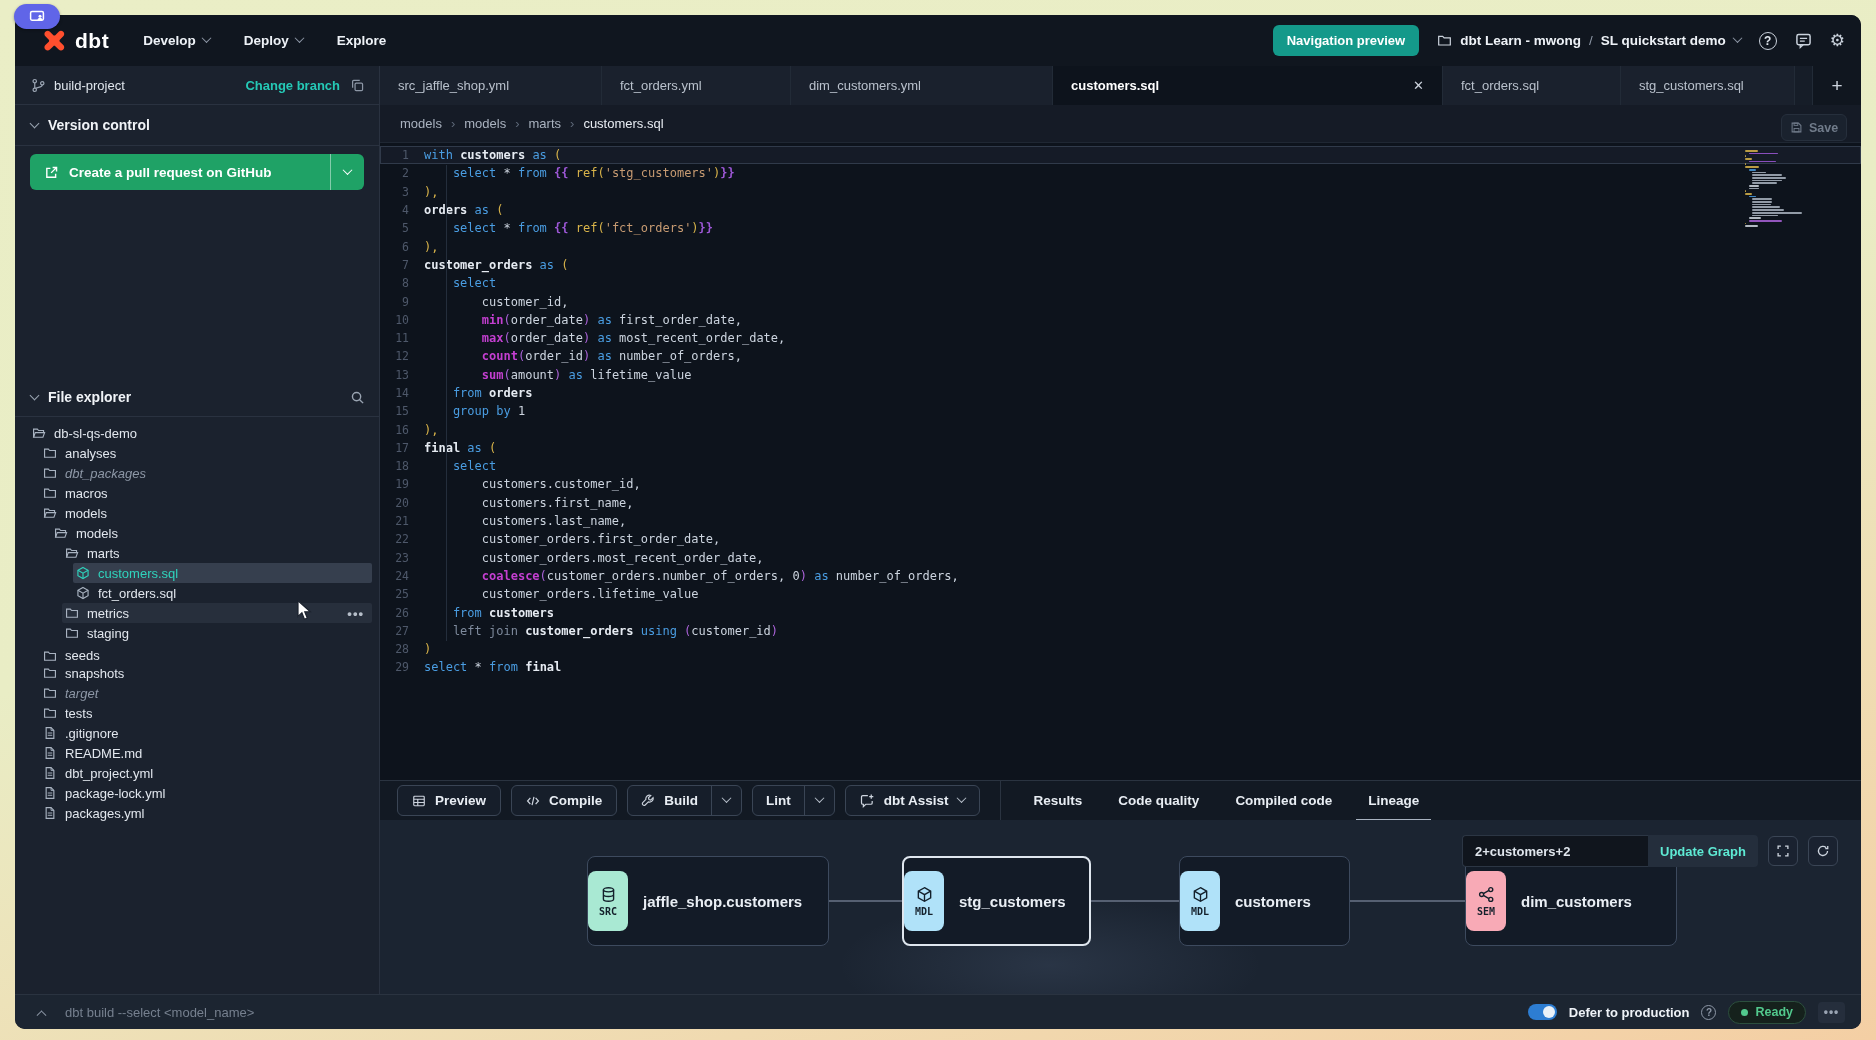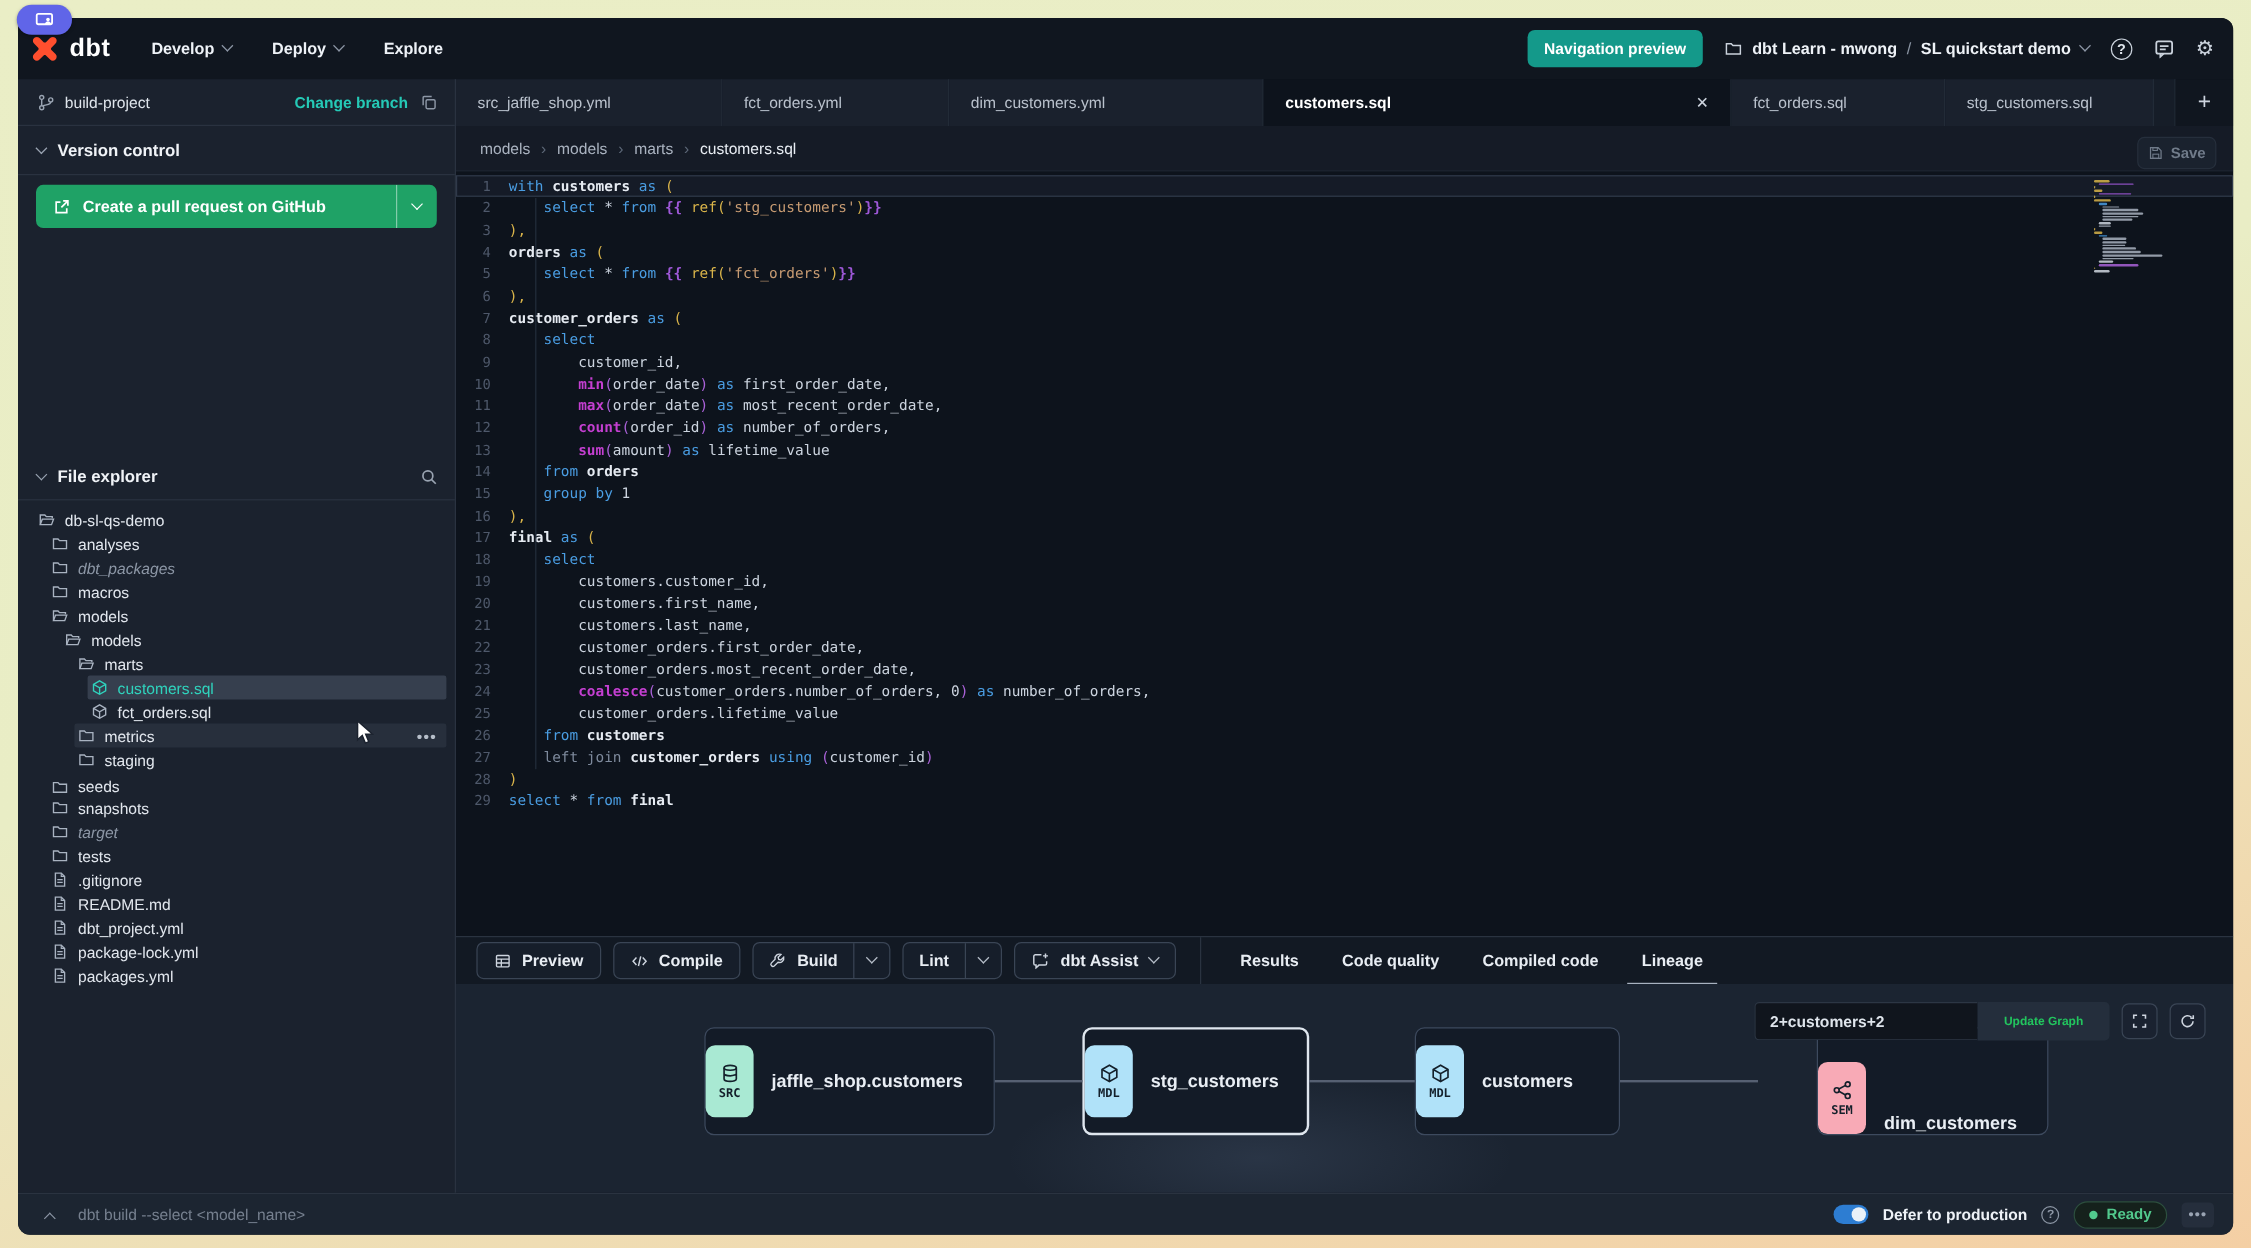--- a/index.html
+++ b/index.html
@@ -19,21 +19,21 @@
     display:flex; flex-direction:column;
     color:#dfe5ec; font-size:13px;
   }
   #badge {
     position:absolute; left:14px; top:4px; width:46px; height:25px; z-index:50;
     background:#6065e8; border-radius:13px; display:flex; align-items:center; justify-content:center;
     color:#fff; box-shadow:0 1px 3px rgba(0,0,0,.35);
   }
 
   
-  #topbar { height:51px; flex:none; display:flex; align-items:center; padding:0 16px 0 9px; background:#10161f; }
+  #topbar { height:51px; flex:none; display:flex; align-items:center; padding:0 16px 0 26px; background:#10161f; }
   .logo-wrap { display:flex; align-items:center; gap:8px; margin-right:34px; }
   .logo-text { font-size:21px; font-weight:bold; color:#fff; letter-spacing:.5px; }
   .menu-item { display:flex; align-items:center; gap:7px; color:#eef2f7; font-weight:bold; font-size:13.5px; margin-right:34px; cursor:default; }
   .menu-item .chev { color:#8d97a6; margin-top:-3px; }
   .topbar-right { margin-left:auto; display:flex; align-items:center; gap:18px; }
   .nav-preview-btn { background:#14998a; color:#fff; font-weight:bold; font-size:13px; padding:8px 14px; border-radius:6px; }
   .proj-crumb { display:flex; align-items:center; gap:8px; color:#eef2f7; font-weight:bold; font-size:13.5px; }
   .proj-crumb .slash { color:#8d97a6; font-weight:normal; }
   .proj-crumb .chev { color:#8d97a6; margin-top:-2px; }
   .tb-icon { color:#cad2dc; display:flex; align-items:center; }
@@ -114,21 +114,21 @@
   #lineage-canvas { height:174px; flex:none; background:#1b2431; position:relative; overflow:hidden; }
   #lineage-canvas::before { content:""; position:absolute; left:440px; top:70px; width:460px; height:150px; background:radial-gradient(ellipse at center, rgba(130,155,195,.14), transparent 65%); }
   .lnode { position:absolute; top:36px; height:90px; background:#131b27; border:1.5px solid #3d4a5e; border-radius:8px; display:flex; align-items:center; gap:15px; }
   .lnode.hl { border:2px solid #dfe6ee; }
   .lnode-icon { width:40px; height:60px; border-radius:8px; flex:none; display:flex; flex-direction:column; align-items:center; justify-content:center; gap:3px; color:#14202b; }
   .lbadge { font-size:10px; font-weight:bold; font-family:"DejaVu Sans Mono", monospace; }
   .lnode-label { font-size:15px; font-weight:bold; color:#e9eef4; white-space:nowrap; }
   .ledge { position:absolute; top:80px; height:1.5px; background:#566072; }
   #lineage-controls { position:absolute; top:15px; right:23px; display:flex; align-items:center; gap:10px; z-index:6; }
   #graph-selector { width:186px; height:32px; background:#10151d; border:1px solid #2c3644; border-right:none; border-radius:4px 0 0 4px; color:#dfe5ec; font-size:13px; display:flex; align-items:center; padding-left:12px; font-weight:bold; }
-  #update-graph-btn { width:110px; height:32px; background:#242e3c; border-radius:0 4px 4px 0; color:#22c55e; font-size:10px; font-weight:bold; display:flex; align-items:center; justify-content:center; }
+  #update-graph-btn { width:110px; height:32px; background:#242e3c; border-radius:0 4px 4px 0; color:#5eead4; font-size:13px; font-weight:bold; display:flex; align-items:center; justify-content:center; }
   .sq-btn { width:30px; height:30px; border:1px solid #3a4555; border-radius:6px; background:#1a2230; color:#cdd4de; display:flex; align-items:center; justify-content:center; }
 
   
   #statusbar { height:35px; flex:none; background:#1c2531; border-top:1px solid #2a3340; display:flex; align-items:center; padding:0 16px; gap:14px; }
   .sb-collapse { width:20px; height:20px; display:flex; align-items:center; justify-content:center; color:#8d97a6; }
   .sb-collapse .chev { transform:rotate(-135deg) translate(-2px,-2px); }
   .cmd-text { color:#76808f; font-size:13px; }
   .status-right { margin-left:auto; display:flex; align-items:center; gap:12px; }
   .toggle { width:29px; height:16px; border-radius:8px; background:#2d7dd2; position:relative; }
   .toggle .knob { position:absolute; top:2px; right:2px; width:12px; height:12px; border-radius:50%; background:#eaf1f8; }
@@ -825,21 +825,21 @@
           </div>
           <div class="lnode" style="left: 799px; width: 171px;">
             <span class="lnode-icon" style="background:#b0e2f9">
               <svg class="ic" width="17" height="17" viewBox="0 0 16 16">
                 <use href="#i-cube"></use>
               </svg>
               <span class="lbadge">MDL</span>
             </span>
             <span class="lnode-label">customers</span>
           </div>
-          <div class="lnode" style="left: 1134px; width: 193px; align-items: flex-end;">
+          <div class="lnode" style="left: 1085px; width: 212px;">
             <span class="lnode-icon" style="background:#f8aab6">
               <svg class="ic" width="17" height="17" viewBox="0 0 16 16">
                 <use href="#i-semantic"></use>
               </svg>
               <span class="lbadge">SEM</span>
             </span>
             <span class="lnode-label">dim_customers</span>
           </div>
           <div class="ledge" style="left: 449px; width: 73px;"></div>
           <div class="ledge" style="left: 711px; width: 88px;"></div>

